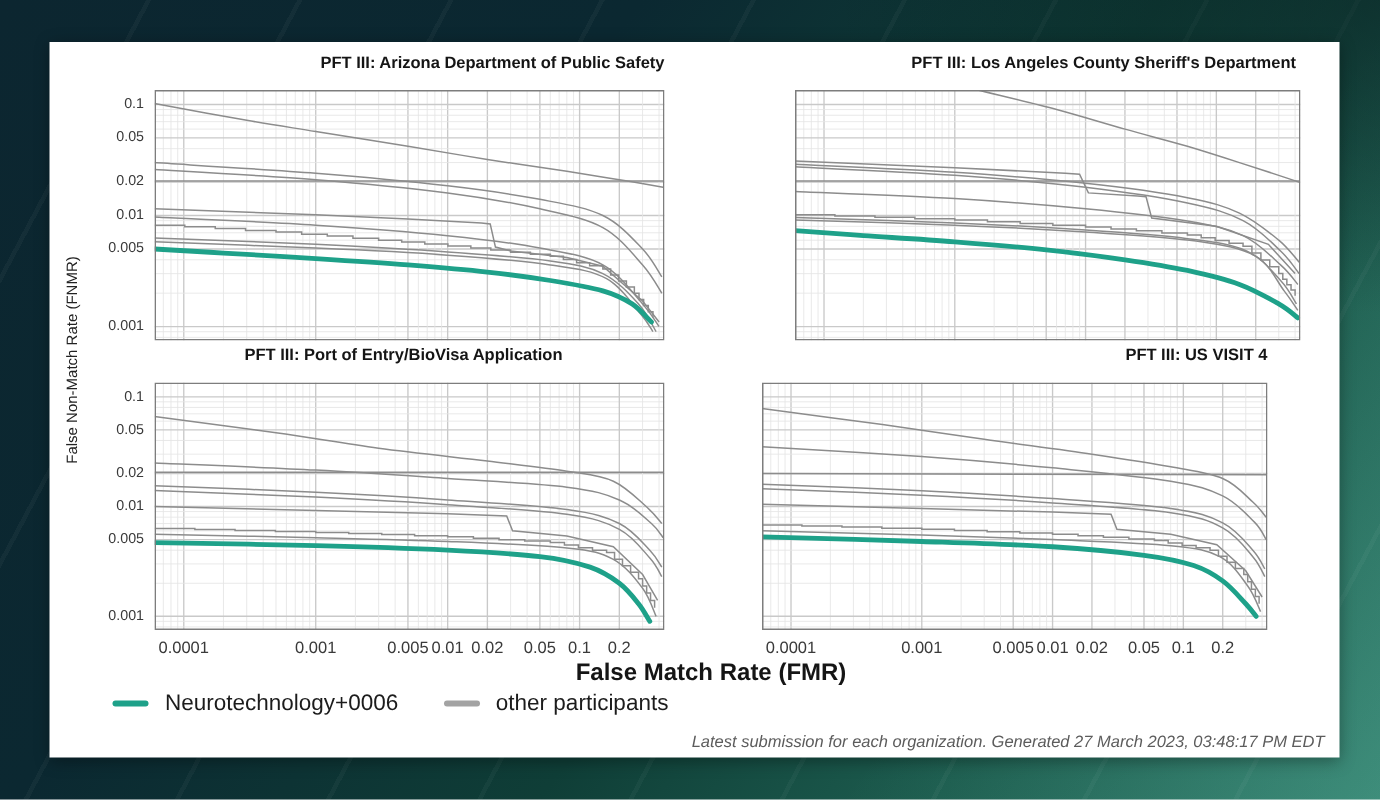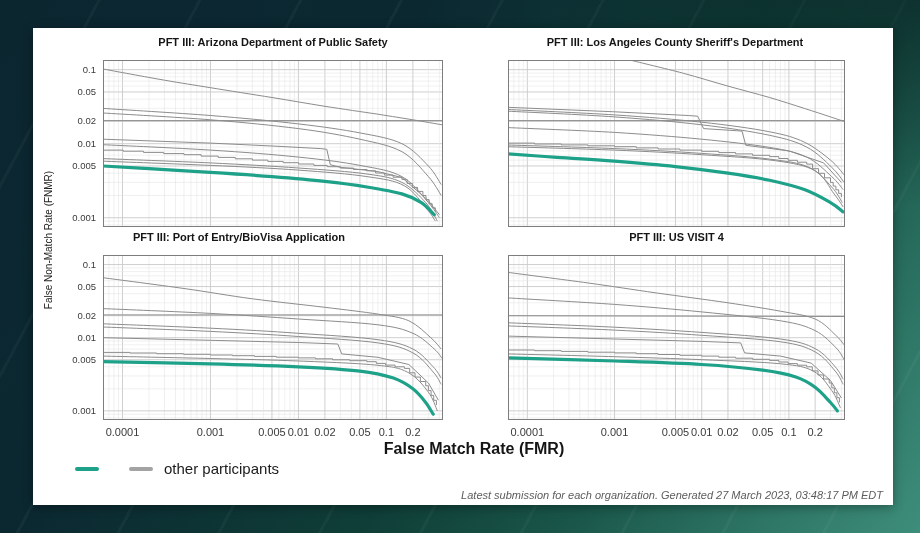--- a/index.html
+++ b/index.html
@@ -7,21 +7,21 @@
   .stage{position:relative;width:920px;height:533px;
     background:linear-gradient(128deg,#0c2630 0%,#0b2831 32%,#0f3e37 58%,#1d5d4f 78%,#317f6e 100%);}
   .bg-streaks{position:absolute;inset:0;pointer-events:none;
     background:
       radial-gradient(520px 300px at 100% 0%, rgba(4,16,22,0.45), transparent 70%),
       repeating-linear-gradient(118deg, transparent 0 86px, rgba(255,255,255,0.035) 86px 89px),
       linear-gradient(305deg, rgba(140,230,200,0.14) 0%, transparent 28%);}
   .card{position:absolute;left:33px;top:28px;width:860px;height:477px;background:#ffffff;
     box-shadow:0 2px 10px rgba(0,0,0,0.35);}
   .panel{position:absolute;}
-  .panel-title{position:absolute;top:-24px;left:0;width:100%;text-align:center;
+  .panel-title{position:absolute;top:-24px;left:0;width:100%;text-align:right;
     font-size:11px;font-weight:bold;color:#151515;white-space:nowrap;}
   .plot{position:absolute;left:0;top:0;display:block;background:#ffffff;}
   .ticks{position:absolute;inset:0;pointer-events:none;overflow:visible;}
   .ytick{position:absolute;right:calc(100% + 7px);font-size:9.5px;color:#3a3a3a;white-space:nowrap;}
   .xtick{position:absolute;top:calc(100% + 6px);transform:translateX(-50%);font-size:11px;color:#3a3a3a;white-space:nowrap;text-align:right;}
   .ylabel{position:absolute;left:-133px;top:205px;width:300px;height:14px;text-align:center;
     transform:rotate(-90deg);font-size:10px;color:#222;}
   .xlabel{position:absolute;left:70px;top:412px;width:742px;text-align:center;
     font-size:16px;font-weight:bold;color:#151515;}
   .legend{position:absolute;left:42px;top:432px;display:flex;align-items:center;gap:30px;}
@@ -120,21 +120,21 @@
       <div class="ticks" id="ticks-0">
           <span class="ytick" style="top: 3.65105px;">0.1</span>
           <span class="ytick" style="top: 25.9419px;">0.05</span>
           <span class="ytick" style="top: 55.4089px;">0.02</span>
           <span class="ytick" style="top: 77.6997px;">0.01</span>
           <span class="ytick" style="top: 99.9906px;">0.005</span>
           <span class="ytick" style="top: 151.748px;">0.001</span>
         </div>
     </div>
 
-    <div class="panel" style="left:475px;top:32px;width:334px;height:167px">
+    <div class="panel" style="left:497px;top:32px;width:334px;height:167px">
       <div class="panel-title">PFT III: Los Angeles County Sheriff's Department</div>
       <svg id="plot-1" class="plot" width="337" height="167" viewBox="0 0 337 167">
           <defs>
             <clipPath id="clip1">
               <rect x="0" y="0" width="337" height="167"></rect>
             </clipPath>
           </defs>
           <line x1="0" x2="0" y1="0" y2="167" stroke="#e4e4e4" stroke-width="0.55"></line>
           <line x1="5.836819853986228" x2="5.836819853986228" y1="0" y2="167" stroke="#e4e4e4" stroke-width="0.55"></line>
           <line x1="10.892903190593257" x2="10.892903190593257" y1="0" y2="167" stroke="#e4e4e4" stroke-width="0.55"></line>
@@ -390,20 +390,21 @@
           <span class="xtick" style="left: 280.9px;">0.1</span>
           <span class="xtick" style="left: 307.146px;">0.2</span>
         </div>
     </div>
 
     <div class="xlabel">False Match Rate (FMR)</div>
 
     <div class="legend">
       <div class="legend-item">
         <span class="legend-dash" style="background: rgb(30, 161, 137);"></span>
+        <span class="legend-label">Neurotechnology+0006</span>
       </div>
       <div class="legend-item">
         <span class="legend-dash" style="background: rgb(163, 163, 163);"></span>
         <span class="legend-label">other participants</span>
       </div>
     </div>
 
     <div class="caption">Latest submission for each organization. Generated 27 March 2023, 03:48:17 PM EDT</div>
   </div>
 </div>

